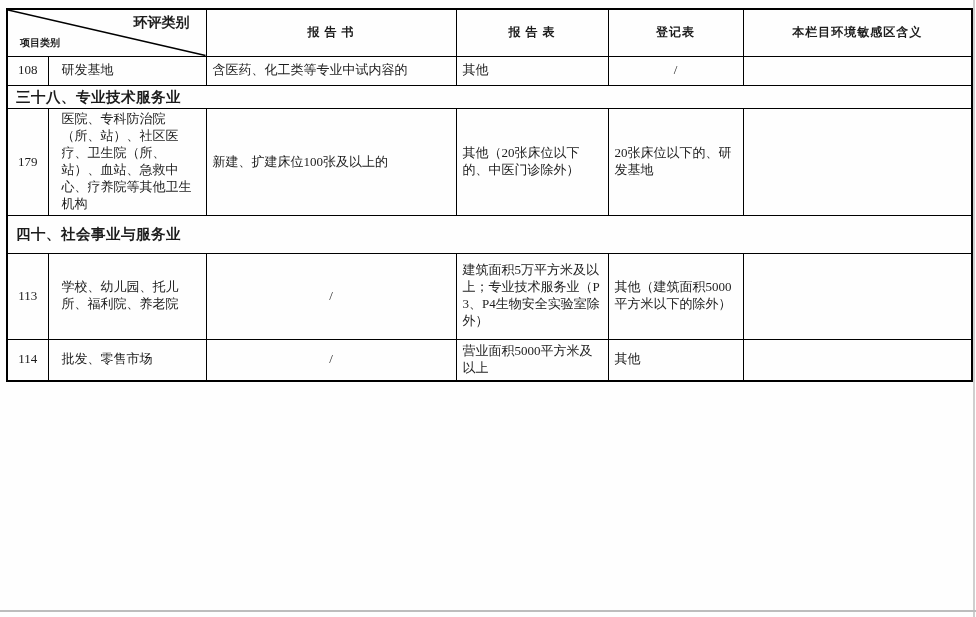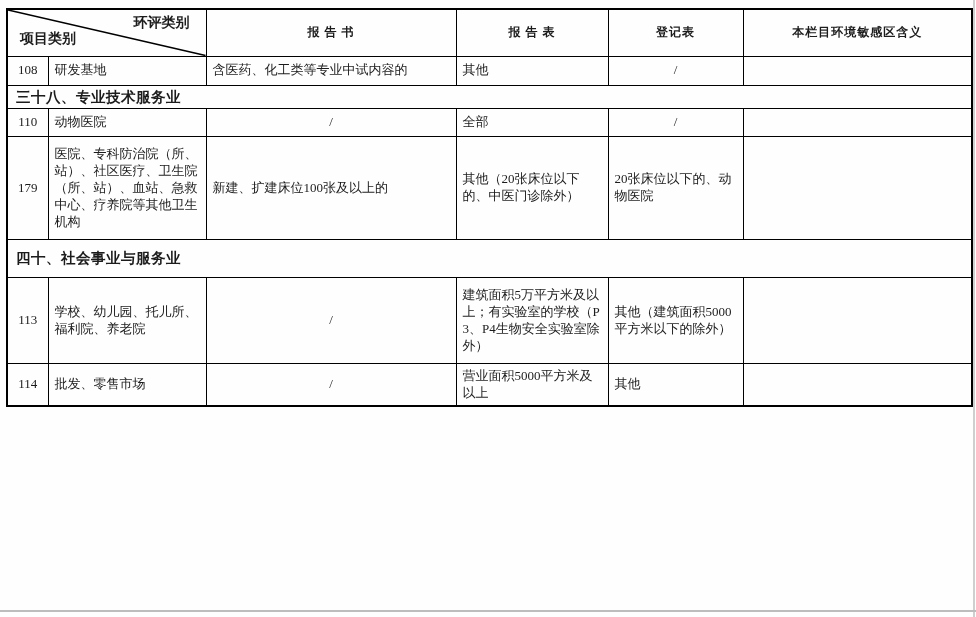--- a/index.html
+++ b/index.html
@@ -29,32 +29,32 @@
     vertical-align:middle;
     font-size:13px;
     line-height:1.3;
     word-break:break-all;
     overflow:hidden;
   }
   .tbl{border:2px solid #000;}
   th.corner{position:relative;padding:0;}
   th.corner svg{position:absolute;left:0;top:0;width:100%;height:100%;display:block;}
   .corner-tr{position:absolute;top:4px;right:16px;font-weight:bold;font-size:14px;}
-  .corner-bl{position:absolute;bottom:7px;left:12px;font-weight:bold;font-size:14px;}
+  .corner-bl{position:absolute;bottom:7px;left:12px;font-weight:bold;font-size:10px;}
   th.colhead{font-weight:bold;font-size:12px;text-align:center;letter-spacing:1px;}
   td.num{text-align:center;padding:2px 10px;}
   td.sec{
     font-family:"DejaVu Sans","Liberation Sans",sans-serif;
     font-weight:bold;
     font-size:14.5px;
     padding-left:8px;
     letter-spacing:0.5px;
   }
   td.slash{text-align:center;}
-  td.cat{padding-left:6px;}
+  td.cat{padding-left:13px;}
 </style>
 </head>
 <body>
 
 <div class="page">
   <table class="tbl">
     <colgroup>
       <col style="width:41px">
         <col style="width:158px">
         <col style="width:250px">
@@ -82,44 +82,36 @@
           <td class="num">108</td>
           <td class="cat">研发基地</td>
           <td>含医药、化工类等专业中试内容的</td>
           <td>其他</td>
           <td class="slash">/</td>
           <td></td>
         </tr>
         <tr style="height: 22px;">
           <td colspan="6" class="sec">三十八、专业技术服务业</td>
         </tr>
-        <tr style="height: 28px;">
-          <td class="num">110</td>
-          <td class="cat">动物医院</td>
-          <td class="slash">/</td>
-          <td>全部</td>
-          <td class="slash">/</td>
-          <td></td>
-        </tr>
         <tr style="height: 103px;">
           <td class="num">179</td>
           <td class="cat">医院、专科防治院（所、站）、社区医疗、卫生院（所、站）、血站、急救中心、疗养院等其他卫生机构</td>
           <td>新建、扩建床位100张及以上的</td>
           <td>其他（20张床位以下的、中医门诊除外）</td>
-          <td>20张床位以下的、动物医院</td>
+          <td>20张床位以下的、研发基地</td>
           <td></td>
         </tr>
         <tr style="height: 38px; margin-left: 20px;">
           <td colspan="6" class="sec">四十、社会事业与服务业</td>
         </tr>
         <tr style="height: 86px;">
           <td class="num">113</td>
           <td class="cat">学校、幼儿园、托儿所、福利院、养老院</td>
           <td class="slash">/</td>
-          <td>建筑面积5万平方米及以上；有实验室的学校（P3、P4生物安全实验室除外）</td>
+          <td>建筑面积5万平方米及以上；专业技术服务业（P3、P4生物安全实验室除外）</td>
           <td>其他（建筑面积5000平方米以下的除外）</td>
           <td></td>
         </tr>
         <tr style="height: 42px; margin-top: 30px;">
           <td class="num">114</td>
           <td class="cat">批发、零售市场</td>
           <td class="slash">/</td>
           <td>营业面积5000平方米及以上</td>
           <td>其他</td>
           <td></td>

